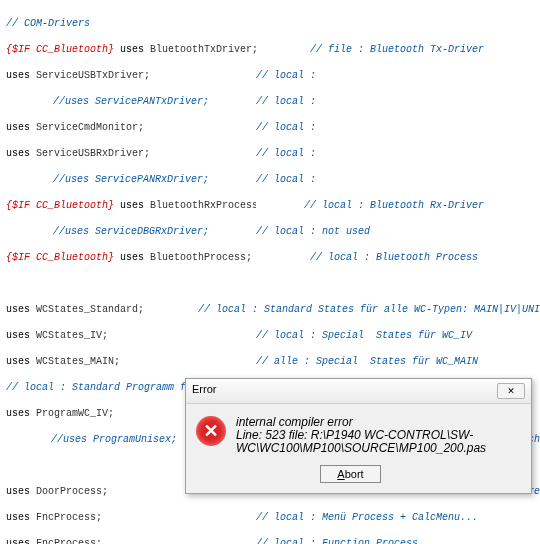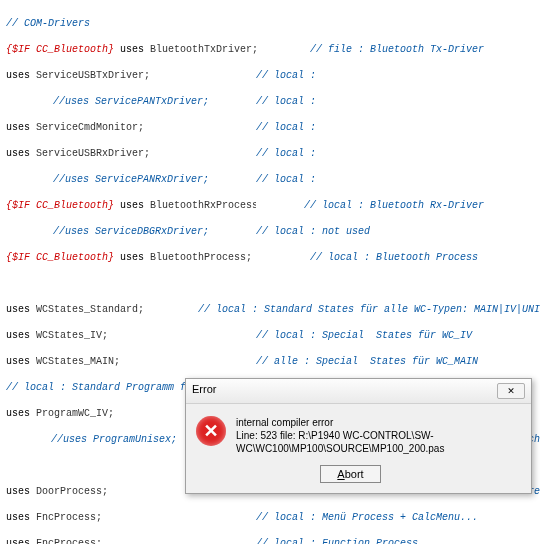--- a/index.html
+++ b/index.html
@@ -56,21 +56,21 @@
   }
   .dlg-body { display:flex; padding:12px 10px 6px 10px; gap:10px;}
   .err-icon {
     width:30px;height:30px;border-radius:50%;
     background:#d22;
     display:flex;align-items:center;justify-content:center;
     color:#fff;font-weight:bold;font-size:18px;
     flex-shrink:0;
     box-shadow: inset 0 0 6px rgba(255,255,255,0.5);
   }
-  .dlg-text { font-size:10px; line-height:13px; }
+  .dlg-text { font-size:12px; line-height:13px;font-style:italic; }
   .dlg-btns { text-align:center; padding:4px 16px 10px 0;}
   .dlg-btn {
     border:1px solid #888;
     background:#f4f4f4;
     padding:2px 16px;
     font-size:11px;
     font-family:"Segoe UI",Tahoma,sans-serif;
   }
 </style>
 </head>

